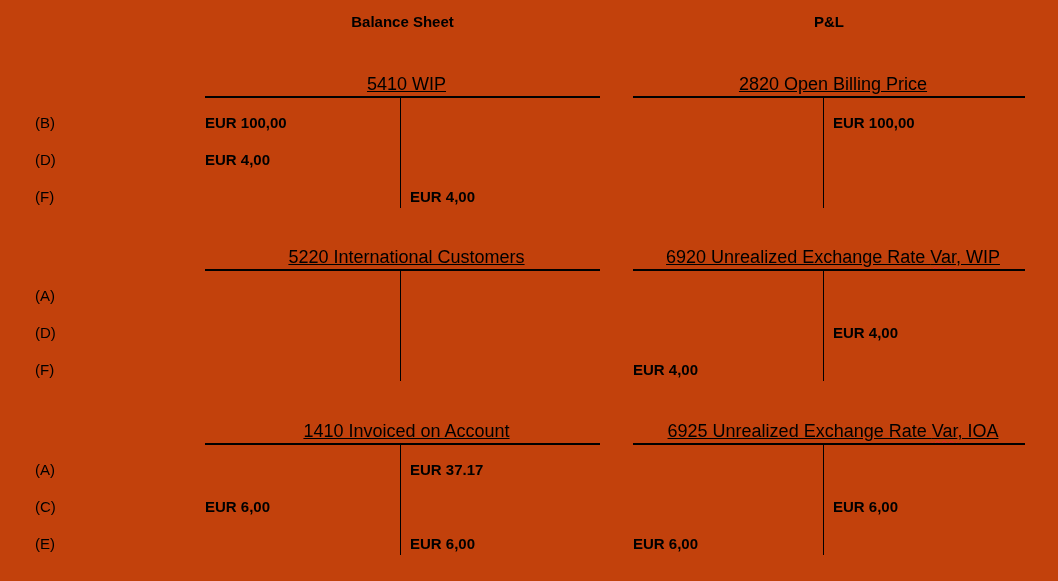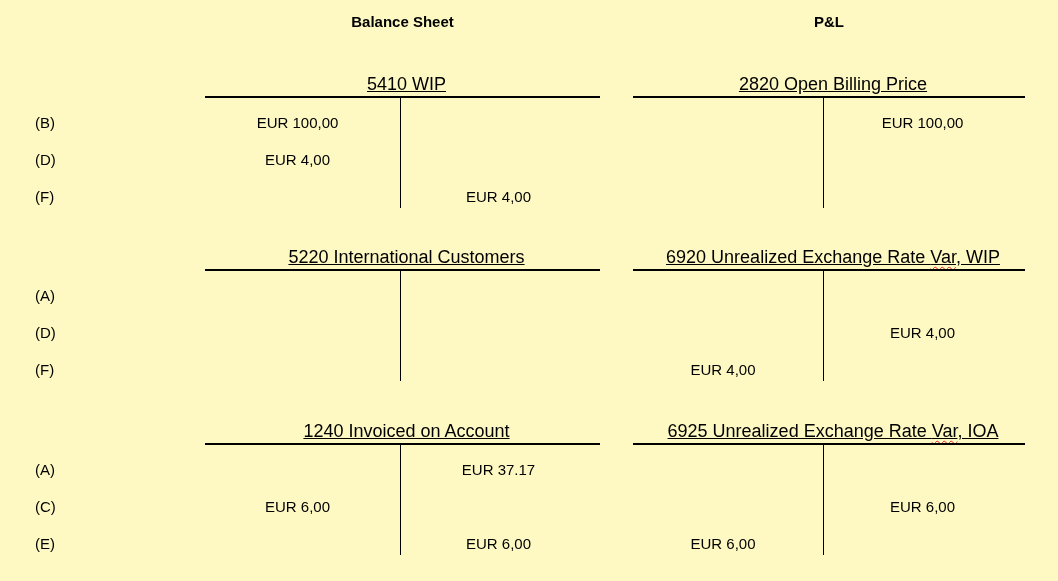--- a/index.html
+++ b/index.html
@@ -6,21 +6,21 @@
     margin: 0;
     padding: 0;
     background: #ffffff;
     font-family: "Liberation Sans", sans-serif;
     color: #000000;
   }
   .canvas {
     position: relative;
     width: 1058px;
     height: 581px;
-    background: #fef9c3;
+    background: #c2410c;
     overflow: hidden;
   }
   .col-header {
     position: absolute;
     top: 12px;
     height: 20px;
     line-height: 20px;
     font-size: 15px;
     font-weight: bold;
     text-align: center;
@@ -70,22 +70,23 @@
     left: var(--div);
     width: 0;
     height: 112px;
     border-left: 1.5px solid #000000;
   }
   .entry {
     position: absolute;
     height: 20px;
     line-height: 20px;
     font-size: 15px;
-    text-align: center;
+    text-align: left;
     white-space: nowrap;
+    font-weight: bold;
   }
   .entry.debit  { left: 0; width: calc(var(--div) - 10px); }
   .entry.credit { left: calc(var(--div) + 10px); right: 13px; }
   .entry.e0 { top: 38px; }
   .entry.e1 { top: 75px; }
   .entry.e2 { top: 112px; }
 
   .squiggle {
     text-decoration-line: underline;
     text-decoration-style: wavy;
@@ -155,21 +156,21 @@
     <div class="t-vline"></div>
     <div class="entry debit e0"></div>
     <div class="entry debit e1"></div>
     <div class="entry debit e2">EUR 4,00</div>
     <div class="entry credit e0"></div>
     <div class="entry credit e1">EUR 4,00</div>
     <div class="entry credit e2"></div>
   </div>
 
   <div class="taccount left-col row3">
-    <div class="t-title"><span>1240 Invoiced on Account</span><span class="squiggle"></span><span></span></div>
+    <div class="t-title"><span>1410 Invoiced on Account</span><span class="squiggle"></span><span></span></div>
     <div class="t-hline"></div>
     <div class="t-vline"></div>
     <div class="entry debit e0"></div>
     <div class="entry debit e1">EUR 6,00</div>
     <div class="entry debit e2"></div>
     <div class="entry credit e0">EUR 37.17</div>
     <div class="entry credit e1"></div>
     <div class="entry credit e2">EUR 6,00</div>
   </div>
 

